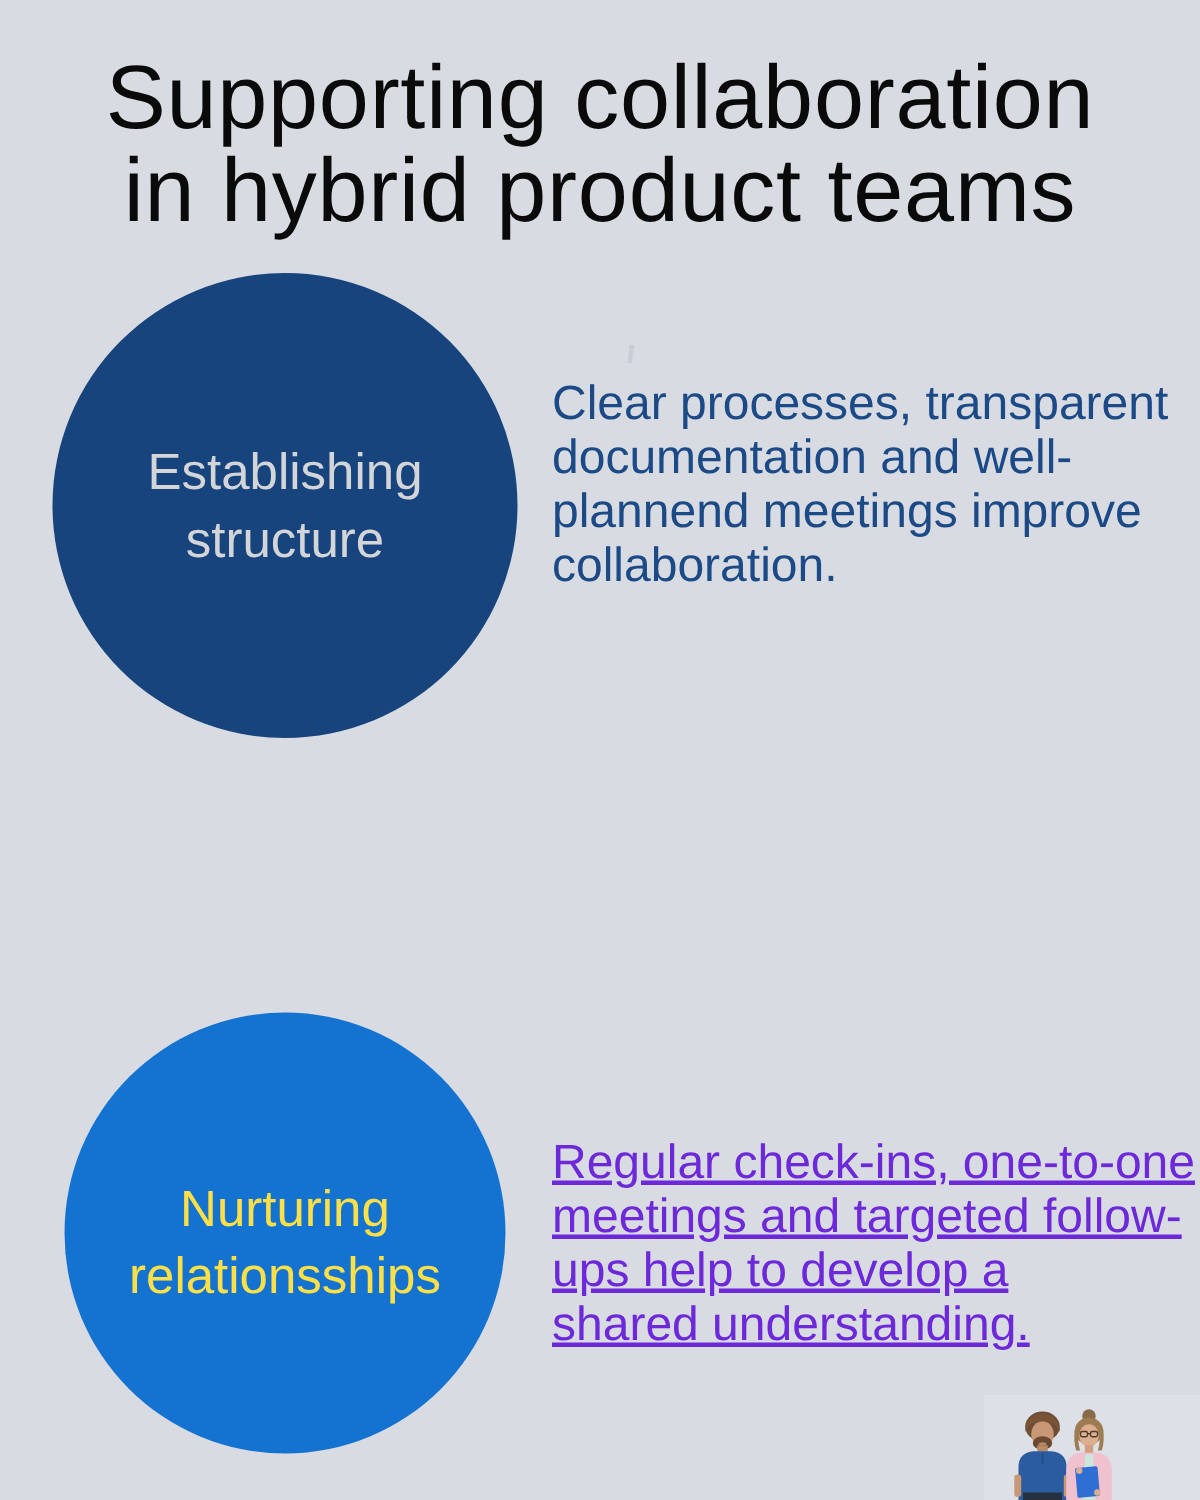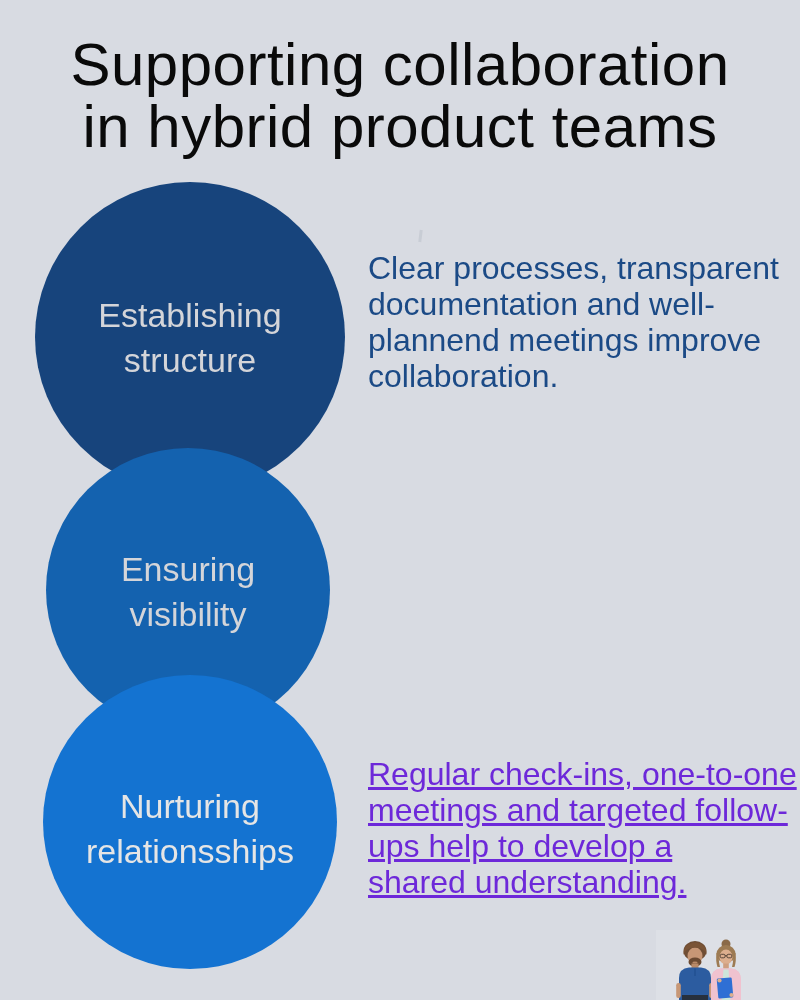--- a/index.html
+++ b/index.html
@@ -87,27 +87,23 @@
   <h1 class="page-title" style="color: rgb(10, 10, 10);">Supporting collaboration
 in hybrid product teams</h1>
 
   <div class="stray-mark"></div>
 
   <div class="circle" id="circle-1" style="background-color: rgb(23, 68, 124);">
     <div class="circle-label" style="color: rgb(212, 213, 217);">Establishing
 structure</div>
   </div>
 
-  <div class="circle" id="circle-2" style="background-color: rgb(20, 98, 175);">
-    <div class="circle-label" style="color: rgb(212, 213, 217);">Ensuring
-visibility</div>
-  </div>
 
   <div class="circle" id="circle-3" style="background-color: rgb(20, 115, 209);">
-    <div class="circle-label" style="color: #e5e5e5;">Nurturing
+    <div class="circle-label" style="color: #fde047;">Nurturing
 relationsships</div>
   </div>
 
   <div class="desc" id="desc-1" style="color: rgb(27, 74, 134);">Clear processes, transparent
 documentation and well-
 plannend meetings improve
 collaboration.</div>
 
 
   <div class="desc" id="desc-3" style="color: #6d28d9; text-decoration: underline;">Regular check-ins, one-to-one

